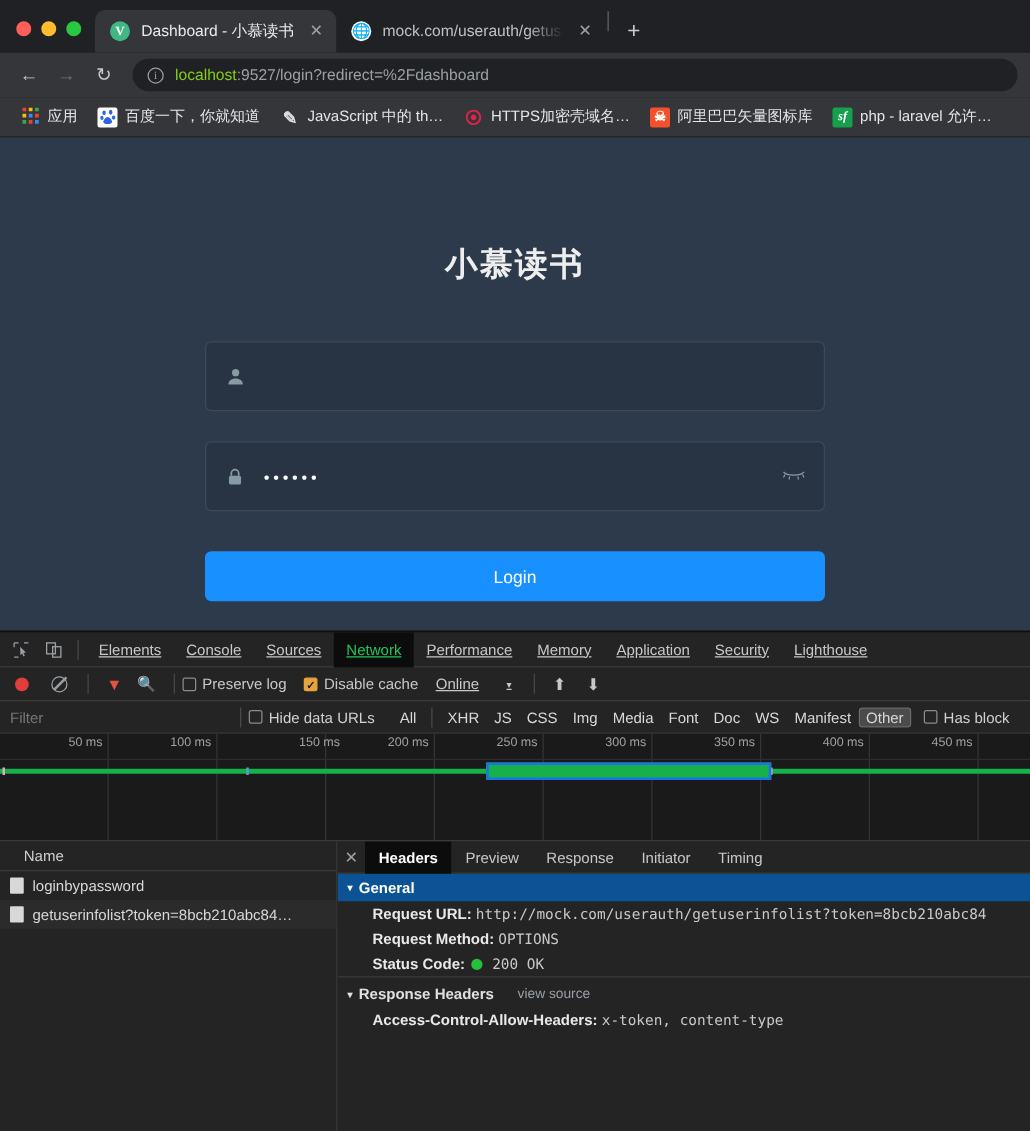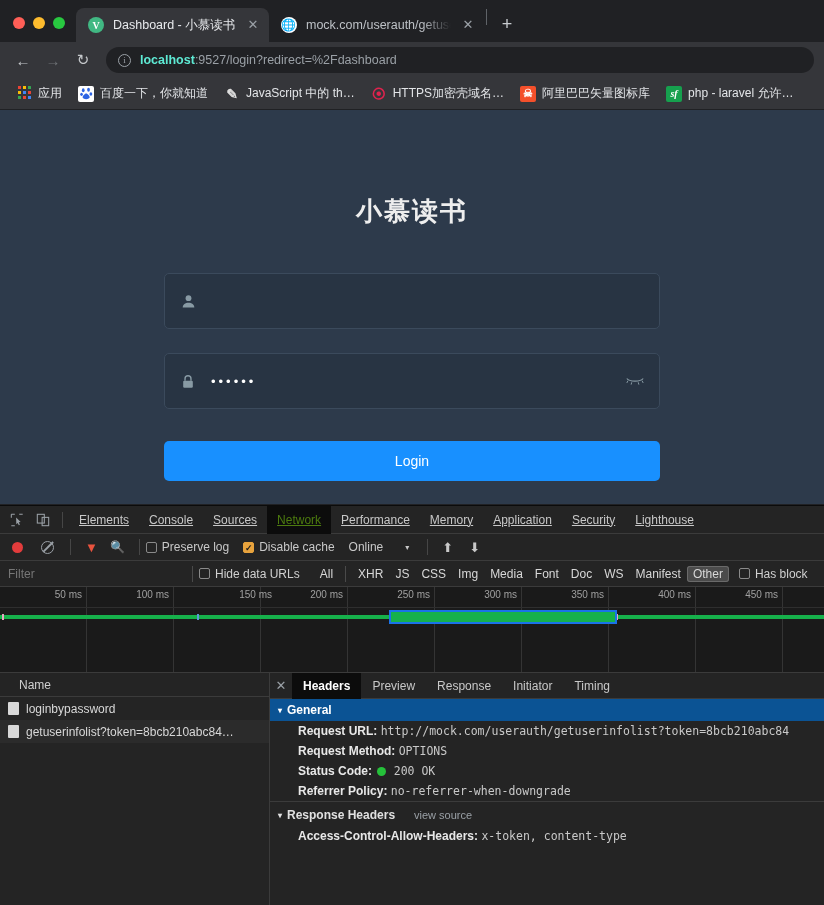--- a/index.html
+++ b/index.html
@@ -60,21 +60,21 @@
   .navbtn.fwd { color: #6e7276; }
   .omnibox {
     flex: 1; height: 26px; background: #202124; border-radius: 13px;
     display: flex; align-items: center; padding: 0 12px; gap: 9px;
     margin-left: 6px; color: #9aa0a6; font-size: 12.5px;
   }
   .omni-info { width: 13px; height: 13px; border: 1.2px solid #9aa0a6;
     border-radius: 50%; font-size: 9px; line-height: 11px; text-align: center;
     font-family: "Liberation Serif", serif; flex: 0 0 13px; }
   .omni-text { white-space: nowrap; }
-  .omni-host { color: #5eead4; font-weight: bold; }
+  .omni-host { color: #84cc16; font-weight: normal; }
 
   .bookmarks {
     height: 32px; background: #35363a; display: flex; align-items: center;
     padding: 0 8px; gap: 0; border-bottom: 1px solid #202124;
     overflow: hidden; white-space: nowrap;
   }
   .bm { display: flex; align-items: center; gap: 6px; padding: 3px 8px;
     font-size: 12px; color: #e3e5e8; border-radius: 4px; flex: 0 0 auto; }
   .bm-label { white-space: nowrap; }
   .bm-ico { width: 16px; height: 16px; flex: 0 0 16px; border-radius: 2px;
@@ -125,41 +125,41 @@
   }
   .dt-tabbar {
     height: 28px; background: #242424; display: flex; align-items: center;
     border-bottom: 1px solid #3b3b3b; padding-left: 4px; flex: 0 0 28px;
   }
   .dt-iconbtn { width: 26px; height: 26px; display: flex; align-items: center;
     justify-content: center; color: #9aa0a6; }
   .dt-vsep { width: 1px; height: 16px; background: #464646; margin: 0 6px; }
   .dt-tab { height: 28px; padding: 0 10px; display: flex; align-items: center;
     font-size: 12px; color: #c8c8c8; text-decoration: underline; }
-  .dt-tab.active { background: #0c0c0c; color: #4d7c0f; text-align: right; }
+  .dt-tab.active { background: #0c0c0c; color: #22c55e; text-align: right; }
 
   .dt-toolbar {
     height: 27px; display: flex; align-items: center; gap: 0;
     padding-left: 6px; border-bottom: 1px solid #3b3b3b; flex: 0 0 27px;
     font-size: 12px; color: #c8c8c8;
   }
   .rec-dot { width: 11px; height: 11px; border-radius: 50%; background: #e23c3c;
     margin: 0 8px 0 6px; }
   .clear-ico { width: 13px; height: 13px; border: 1.5px solid #9aa0a6;
     border-radius: 50%; position: relative; margin: 0 10px; }
   .clear-ico::after { content: ""; position: absolute; left: -1px; top: 4.5px;
     width: 14px; height: 1.5px; background: #9aa0a6; transform: rotate(-45deg); }
   .filter-ico { color: #e8533e; font-size: 13px; margin: 0 8px; }
   .search-ico { color: #9aa0a6; font-size: 12px; margin: 0 8px 0 4px; }
   .cb { width: 11px; height: 11px; border: 1px solid #8a8a8a; border-radius: 2px;
     display: inline-block; flex: 0 0 11px; }
   .cb.checked { background: #e8a33d; border-color: #e8a33d; color: #1b1b1b;
     font-size: 9px; line-height: 10px; text-align: center; font-weight: bold; }
   .cb-wrap { display: flex; align-items: center; gap: 5px; margin-right: 14px; }
-  .sel { display: flex; align-items: center; gap: 22px; margin-right: 12px; }
+  .sel { display: flex; align-items: center; gap: 22px; margin-right: 12px; text-decoration: underline; }
   .caret { font-size: 8px; color: #c8c8c8; }
   .arrow-btn { color: #c8c8c8; font-size: 13px; margin: 0 8px; }
 
   .dt-filterbar {
     height: 26px; display: flex; align-items: center;
     border-bottom: 1px solid #3b3b3b; flex: 0 0 26px;
     font-size: 12px; color: #d0d0d0;
   }
   .filter-input { width: 186px; padding-left: 8px; color: #767676; font-size: 12px; }
   .fb-sep { width: 1px; height: 16px; background: #4a4a4a; margin: 0 6px; }
@@ -470,24 +470,20 @@
         </div>
         <div class="kv">
           <span class="k">Request Method:</span>
           <span class="v">OPTIONS</span>
         </div>
         <div class="kv">
           <span class="k">Status Code:</span>
           <span class="status-dot"></span>
           <span class="v">200 OK</span>
         </div>
-        <div class="kv">
-          <span class="k">Referrer Policy:</span>
-          <span class="v">no-referrer-when-downgrade</span>
-        </div>
 
         <div class="sec-title plain">
           <span class="tri">▾</span>
           <span>Response Headers</span>
           <span class="view-src">view source</span>
         </div>
         <div class="kv">
           <span class="k">Access-Control-Allow-Headers:</span>
           <span class="v">x-token, content-type</span>
         </div>

